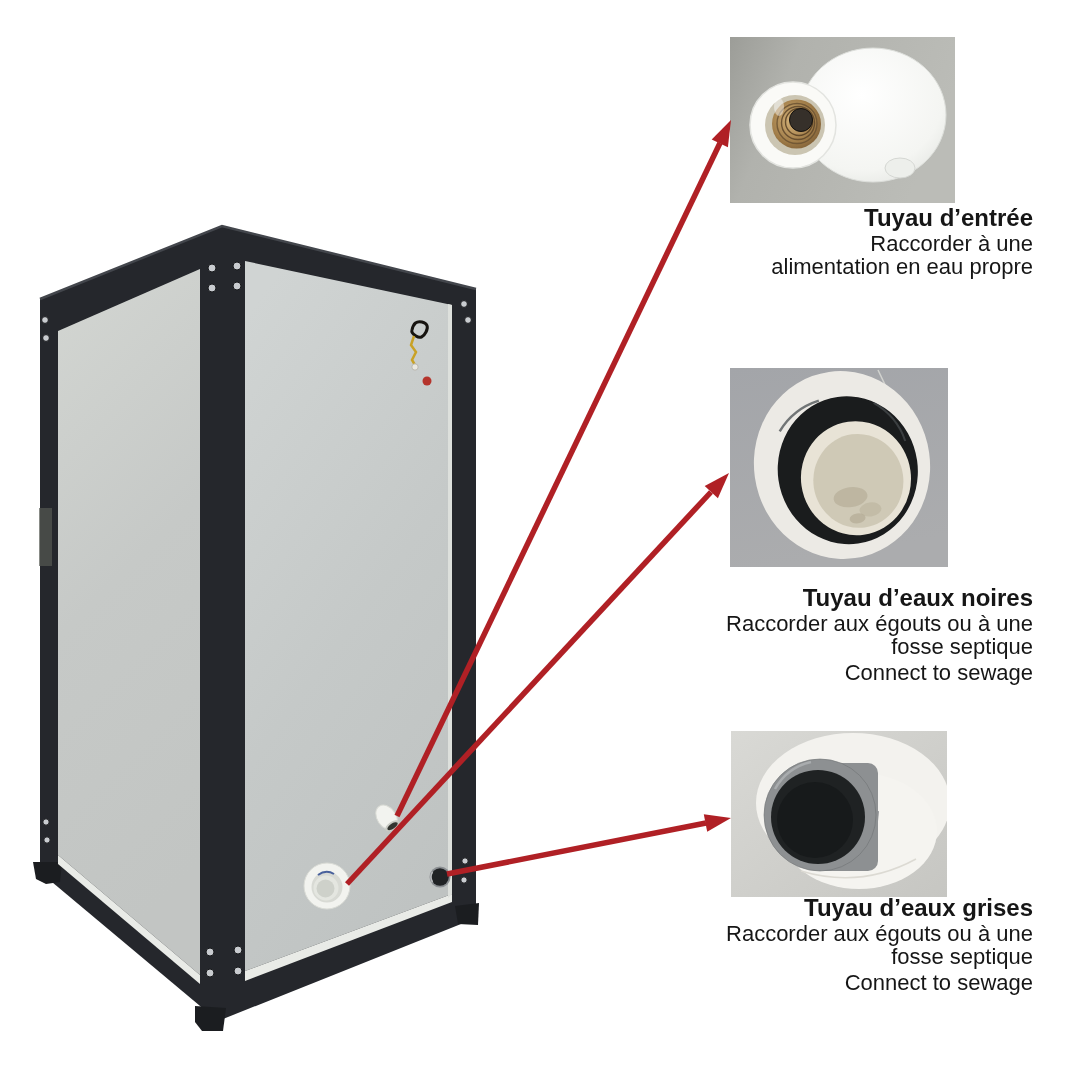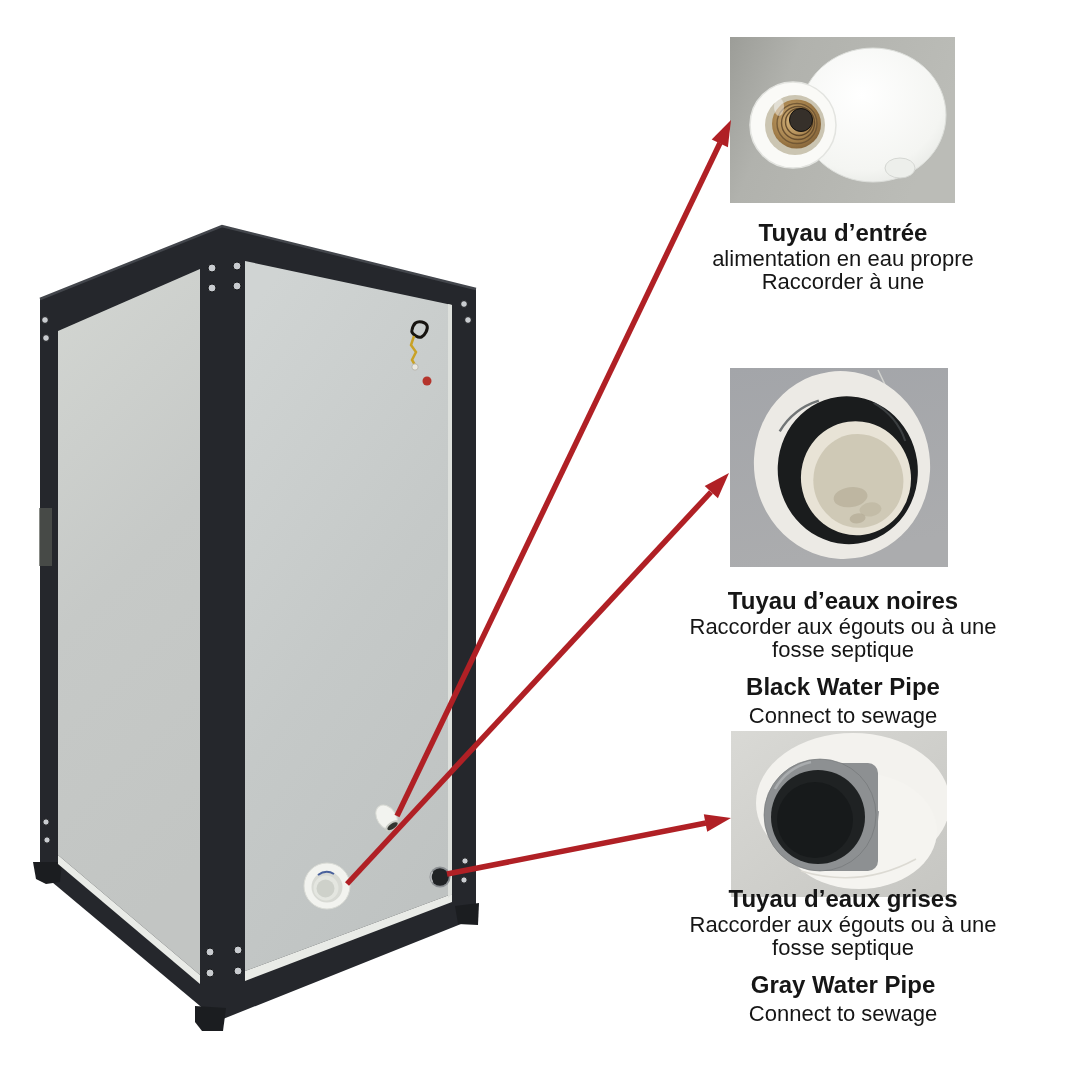--- a/index.html
+++ b/index.html
@@ -1,21 +1,21 @@
 <!DOCTYPE html>
 <html><head>
 <meta charset="utf-8">
 <style>
   html,body{margin:0;padding:0;background:#ffffff;}
   #canvas{position:relative;width:1080px;height:1080px;background:#ffffff;overflow:hidden;
           font-family:"Liberation Sans",sans-serif;}
   .photo{position:absolute;z-index:1;}
   .photo svg{display:block;}
   #scene{position:absolute;left:0;top:0;z-index:2;}
-  .callout-text{position:absolute;left:653px;width:380px;text-align:center;color:#161616;z-index:3;margin-top:15px;}
+  .callout-text{position:absolute;left:653px;width:380px;text-align:right;color:#161616;z-index:3;}
   .t-fr,.t-en{font-weight:700;font-size:24px;line-height:28px;margin:0;}
   .d-fr,.d-en{font-weight:400;font-size:22px;line-height:23px;margin:0;}
   .t-en{margin-top:12px;}
   .d-en{margin-top:3px;line-height:24px;}
   .ln{display:block;}
 </style>
 </head>
 <body>
 
 <div id="canvas">
@@ -188,38 +188,36 @@
       <g>
         <line x1="447" y1="874" x2="706" y2="823" stroke-width="5.5"></line>
         <polygon points="731,818 707.2,831.8 703.8,814.2" stroke="none"></polygon>
       </g>
     </g>
   </svg>
 
   <div class="callout-text" style="top:204px">
     <p class="t-fr">Tuyau d’entrée</p>
     <p class="d-fr">
+      <span class="ln">Raccorder à une</span>
       <span class="ln">alimentation en eau propre</span>
-      <span class="ln">Raccorder à une</span>
     </p>
   </div>
 
-  <div class="callout-text" style="top:572px">
+  <div class="callout-text" style="top:584px">
     <p class="t-fr">Tuyau d’eaux noires</p>
     <p class="d-fr">
       <span class="ln">Raccorder aux égouts ou à une</span>
       <span class="ln">fosse septique</span>
     </p>
-    <p class="t-en">Black Water Pipe</p>
     <p class="d-en">Connect to sewage</p>
   </div>
 
-  <div class="callout-text" style="top:870px">
+  <div class="callout-text" style="top:894px">
     <p class="t-fr">Tuyau d’eaux grises</p>
     <p class="d-fr">
       <span class="ln">Raccorder aux égouts ou à une</span>
       <span class="ln">fosse septique</span>
     </p>
-    <p class="t-en">Gray Water Pipe</p>
     <p class="d-en">Connect to sewage</p>
   </div>
 
 </div>
 
 </body></html>

